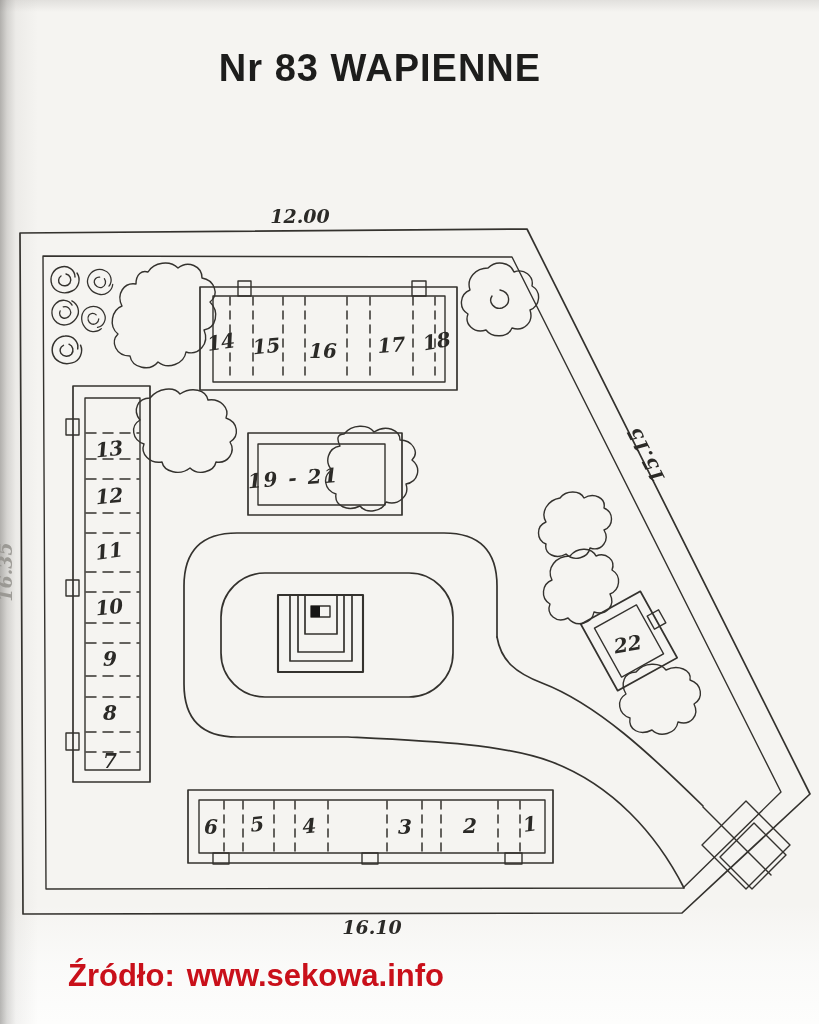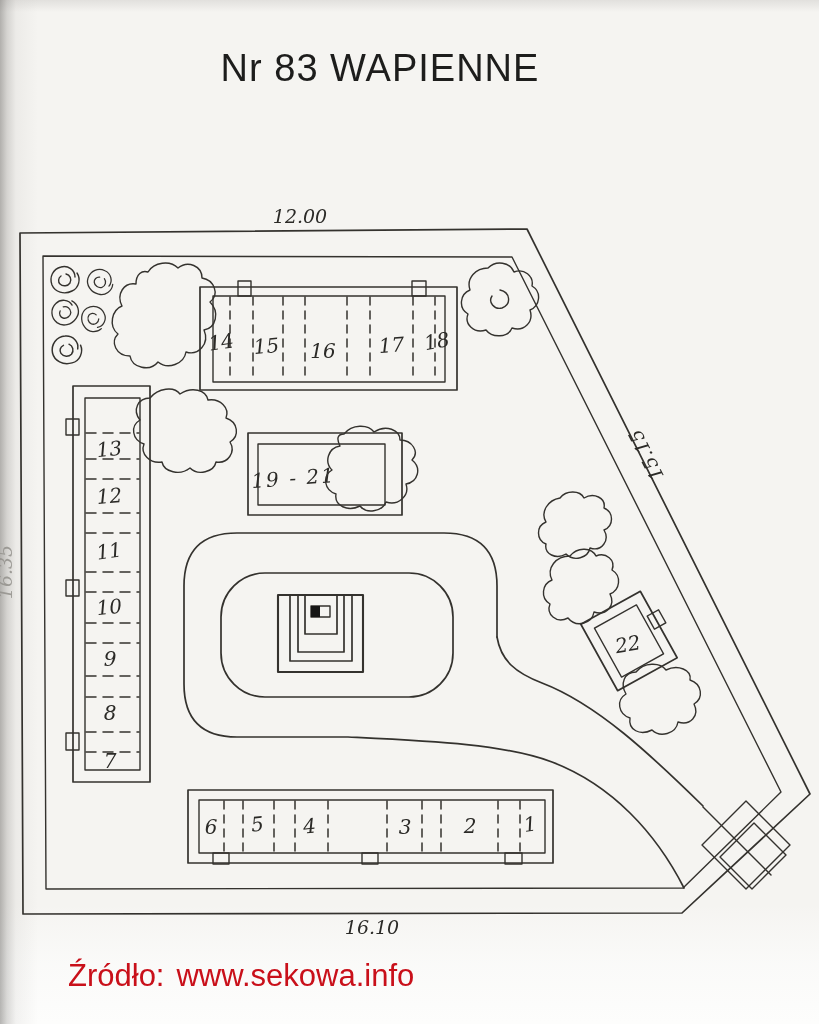--- a/index.html
+++ b/index.html
@@ -2,20 +2,21 @@
 <html><head>
 <meta charset="utf-8">
 <style>
   html,body{margin:0;padding:0;background:#ffffff;}
   .page{
     position:relative;
     width:819px;height:1024px;
     background:#f5f4f1;
     overflow:hidden;
     font-family:"Liberation Sans","DejaVu Sans",sans-serif;
+    font-weight:bold;
   }
   .page::before{
     content:"";
     position:absolute;inset:0;
     pointer-events:none;
     background:
       linear-gradient(90deg, rgba(110,108,105,.50) 0px, rgba(150,148,145,.34) 7px, rgba(205,203,200,.22) 16px, rgba(240,239,236,0) 38px),
       linear-gradient(180deg, rgba(180,178,175,.30) 0px, rgba(230,229,226,0) 12px),
       linear-gradient(0deg, #fdfdfc 0px, rgba(251,251,250,.85) 60px, rgba(251,251,250,0) 120px);
   }

